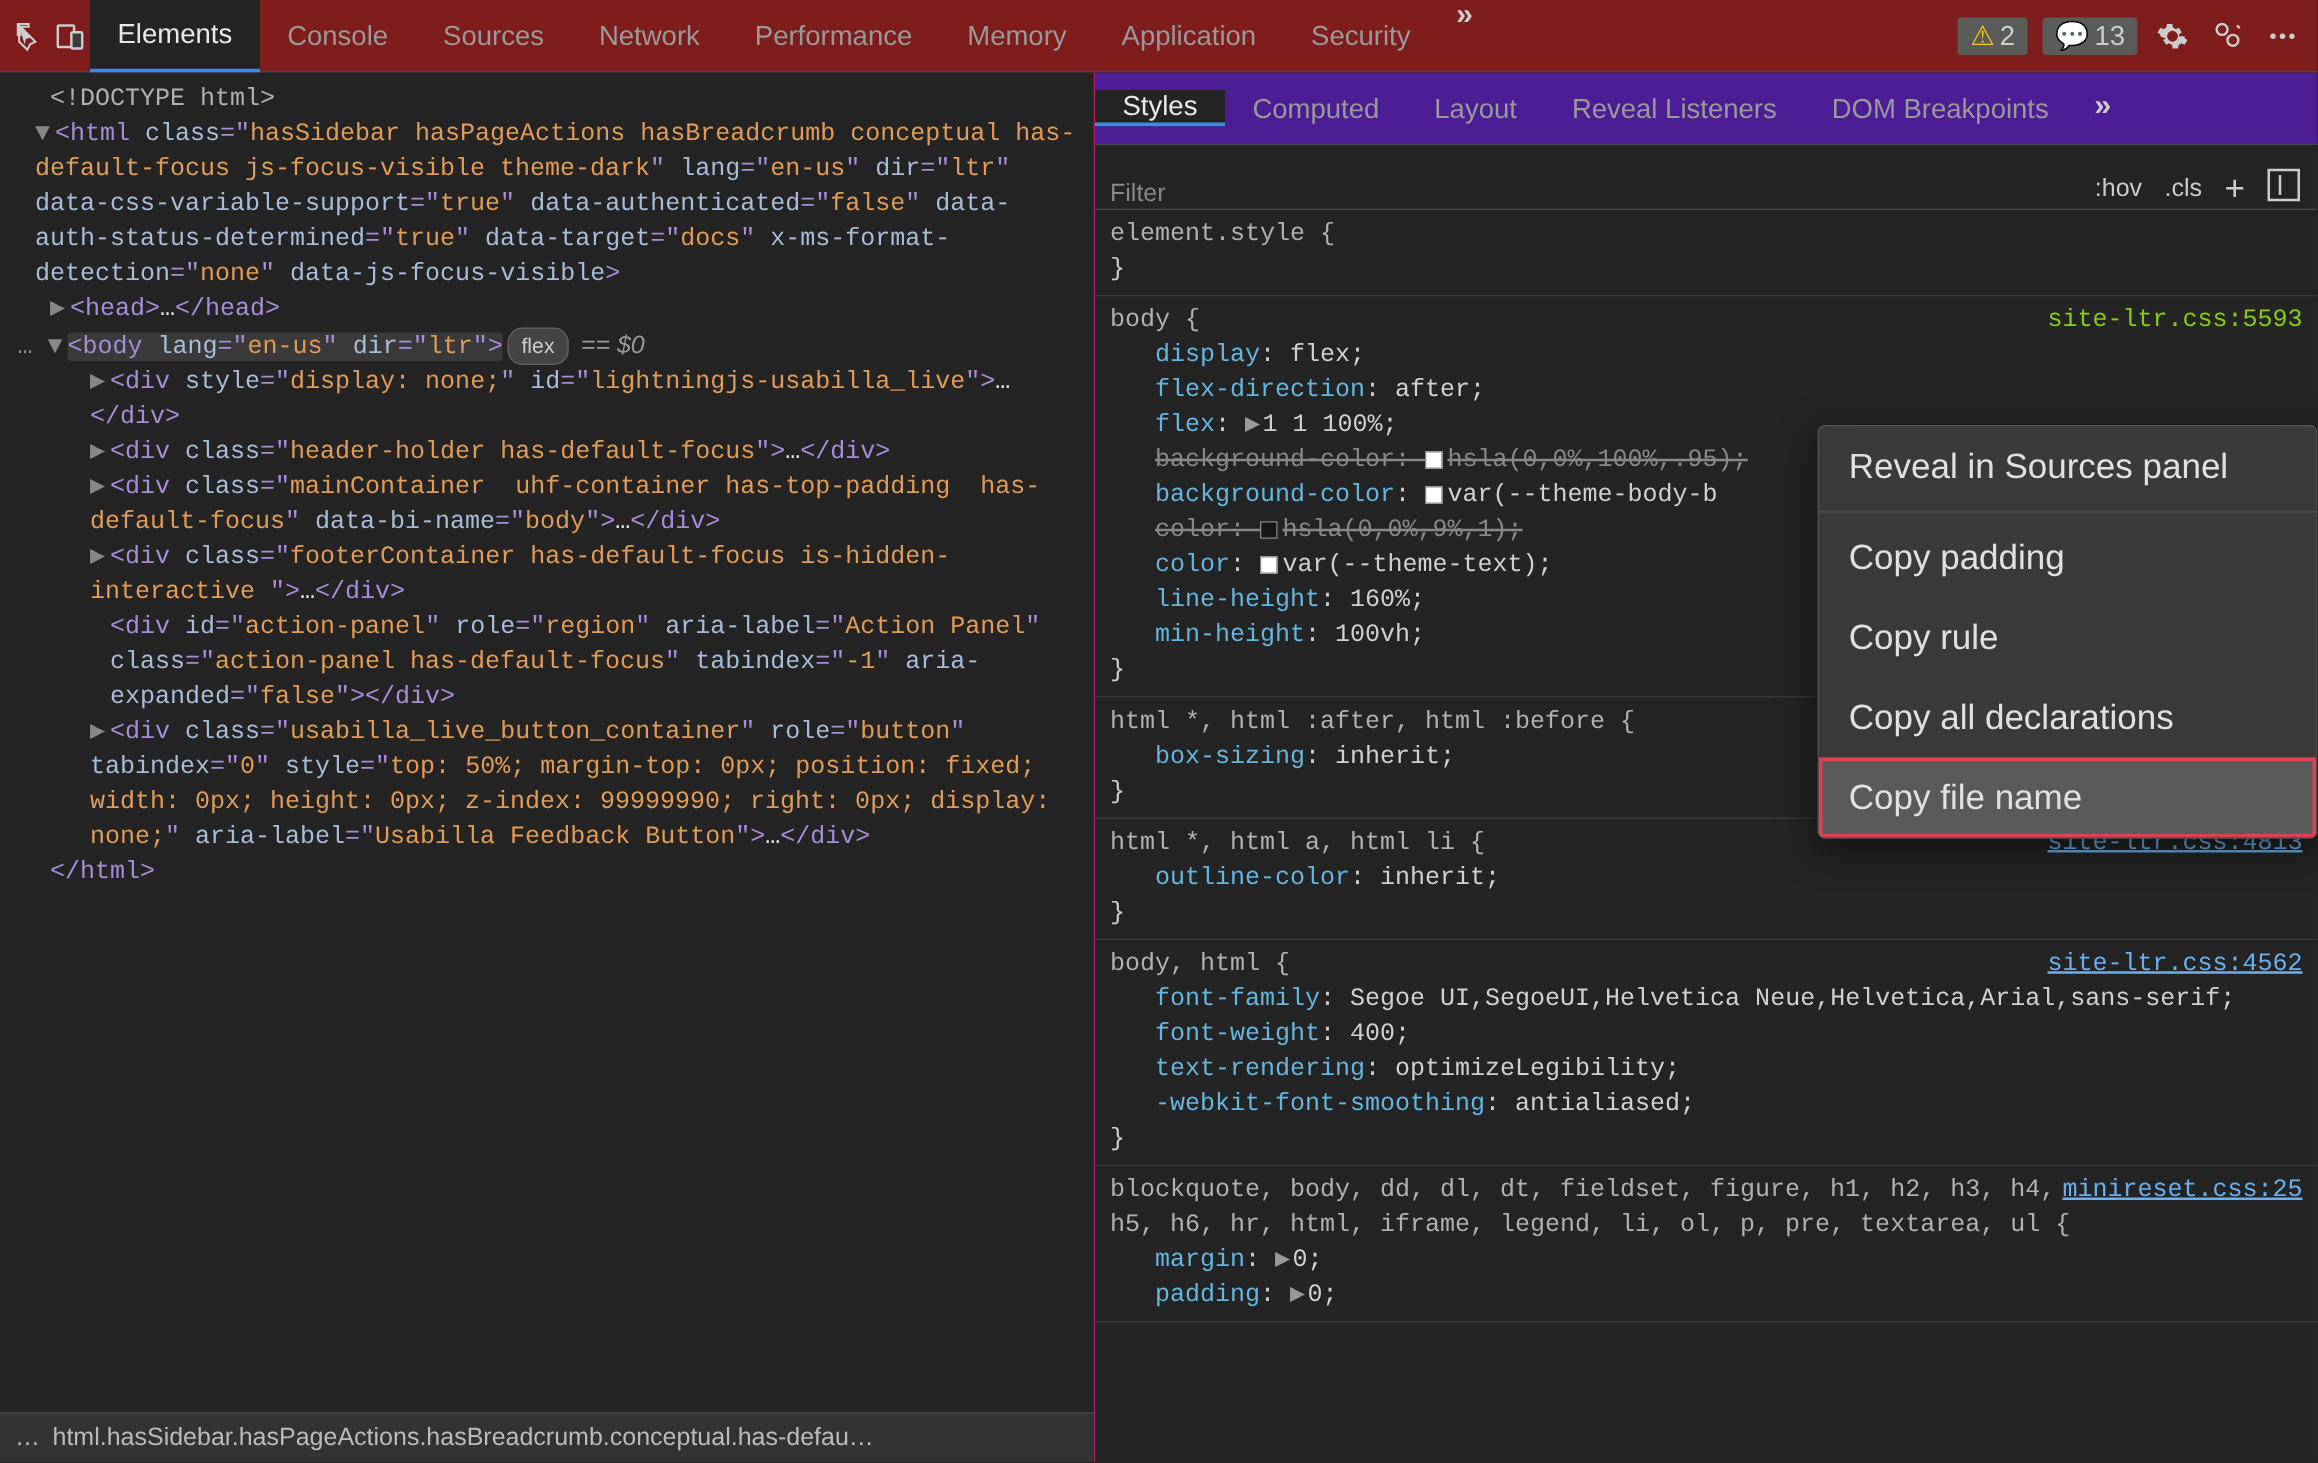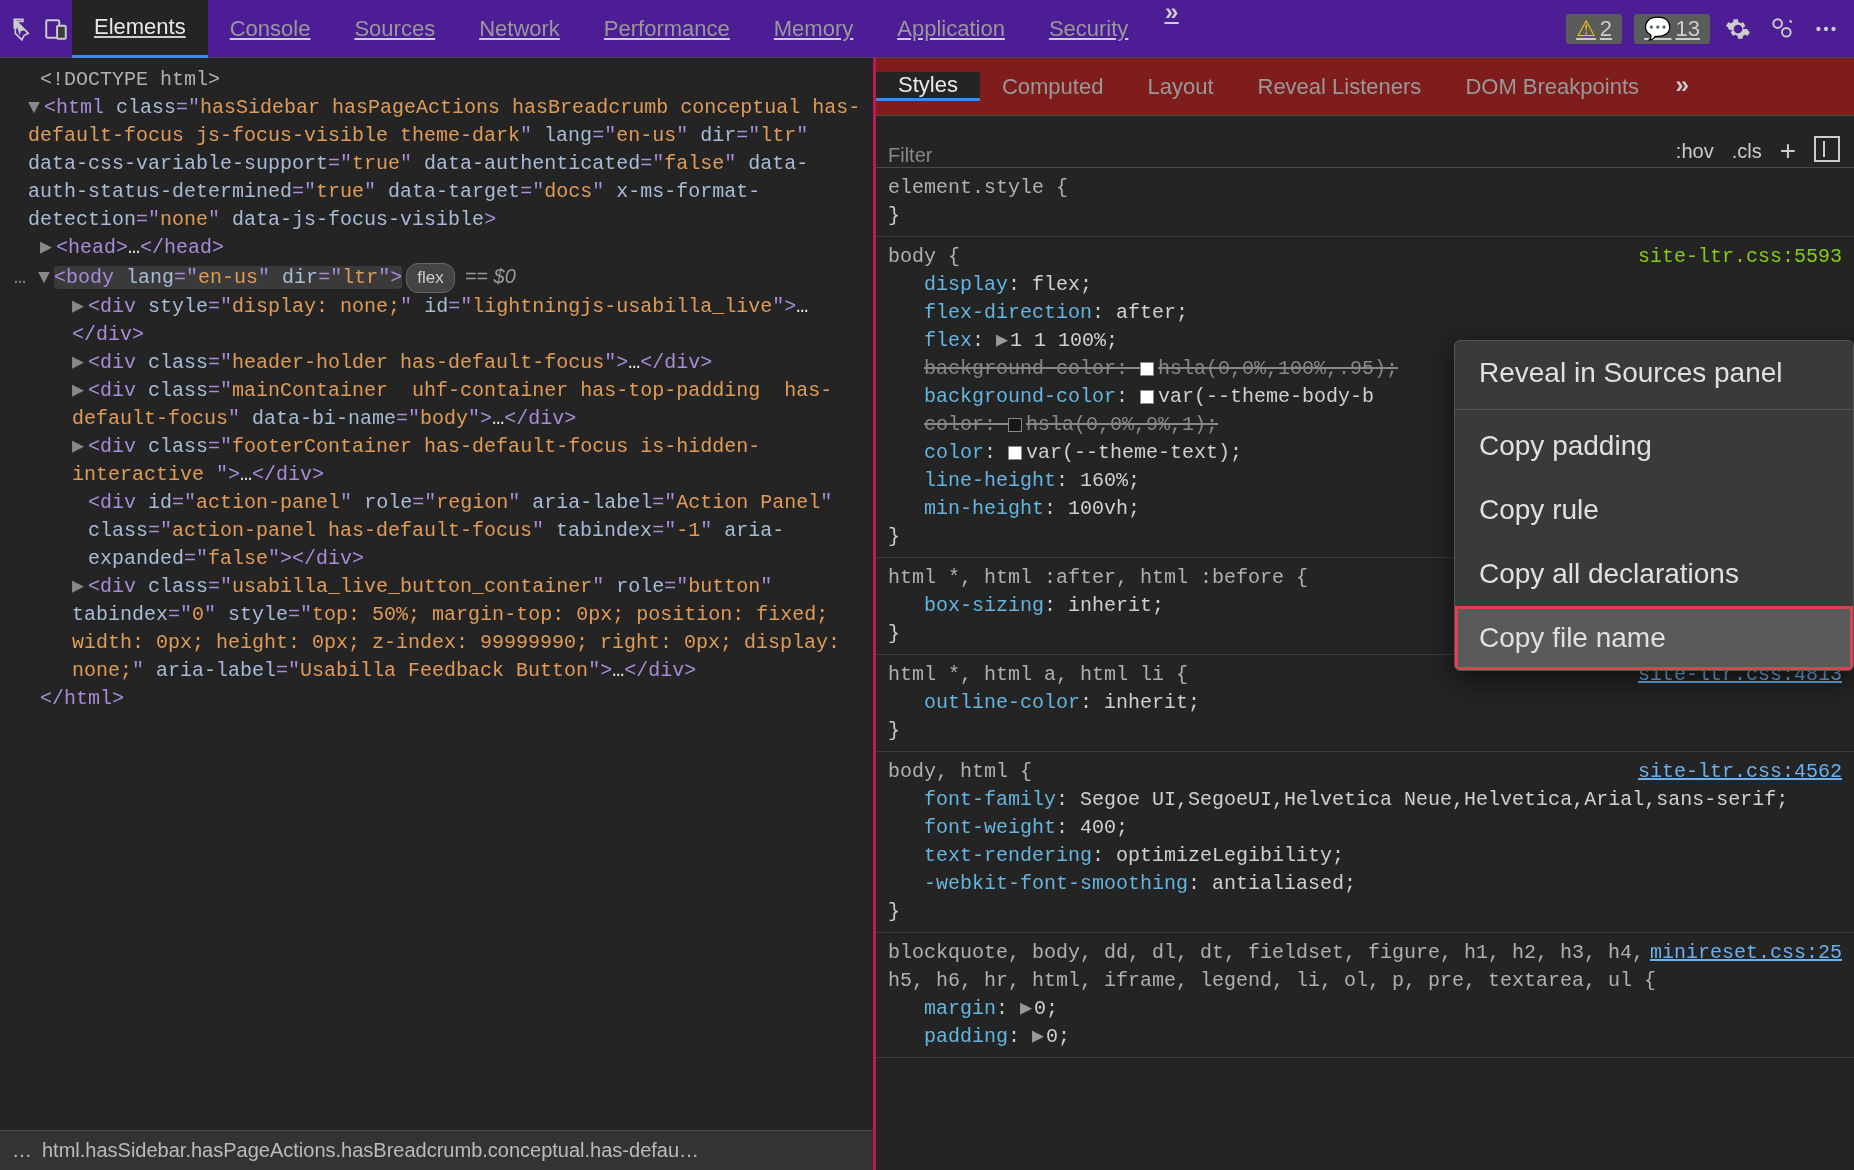--- a/index.html
+++ b/index.html
@@ -9,25 +9,24 @@
   background: #242424;
   color: #cdcdcd;
   width: 1854px;
   height: 1170px;
   overflow: hidden;
   display: flex;
   flex-direction: column;
 }
 .toolbar {
   height: 58px;
-  background: #4c1d95;
+  background: #7f1d1d;
   display: flex;
   align-items: center;
   border-bottom: 1px solid #4a4a4a;
-  text-decoration: underline;
 }
 .toolbar-left { display: flex; align-items: center; padding-left: 8px;}
 .toolbar-tabs { display: flex; align-items: stretch; height: 58px; }
 .tab {
   padding: 0 22px;
   display: flex;
   align-items: center;
   font-size: 22px;
   color: #999;
   cursor: pointer;
@@ -53,21 +52,21 @@
 .msg-icon::before { content: "💬"; color:#5aa0ff;}
 .iconbtn { width:32px; height:32px; color:#ccc; display:flex; align-items:center; justify-content:center; cursor:pointer;}
 .iconbtn svg { width:26px; height:26px; fill:#ccc; }
 
 .main { flex:1; display:flex; overflow:hidden; }
 .dom-panel {
   width: 876px;
   background: #242424;
   display:flex;
   flex-direction:column;
-  border-right:3px solid #be185d;
+  border-right:1px solid #be185d;
 }
 .dom-tree { flex:1; padding: 8px 10px 8px 14px; line-height:28px; font-size:20px; overflow:hidden;}
 .dom-tree .line { white-space: pre-wrap; word-break: break-word; }
 .caret { color:#888; display:inline-block; width:16px; }
 .tag-name { color:#a78cd8; }
 .attr-name { color:#a7bcd8; }
 .attr-val { color:#e09b56; }
 .punct { color:#a78cd8; }
 .ellip { color:#e8e8e8; }
 .indent1 { padding-left: 26px; }
@@ -96,21 +95,21 @@
   display:flex;
   align-items:center;
   padding: 0 12px;
   font-size:20px;
   color:#bbb;
   gap:10px;
   font-family:-apple-system,Arial,sans-serif;
 }
 
 .styles-panel { flex:1; display:flex; flex-direction:column; background:#242424; position:relative; }
-.styles-tabs { height:58px; display:flex; align-items:center; background:#7f1d1d; border-bottom:1px solid #4a4a4a;}
+.styles-tabs { height:58px; display:flex; align-items:center; background:#4c1d95; border-bottom:1px solid #4a4a4a;}
 .styles-tabs .tab { font-size:22px; }
 .styles-toolbar {
   height: 52px; display:flex; align-items:flex-end; border-bottom:1px solid #4a4a4a;
   padding-left:12px;
 }
 .filter-input {
   flex:1; background:transparent; border:none; color:#ccc; font-size:20px;
   font-family:-apple-system,Arial,sans-serif; outline:none;
 }
 .filter-input::placeholder{ color:#888; }

